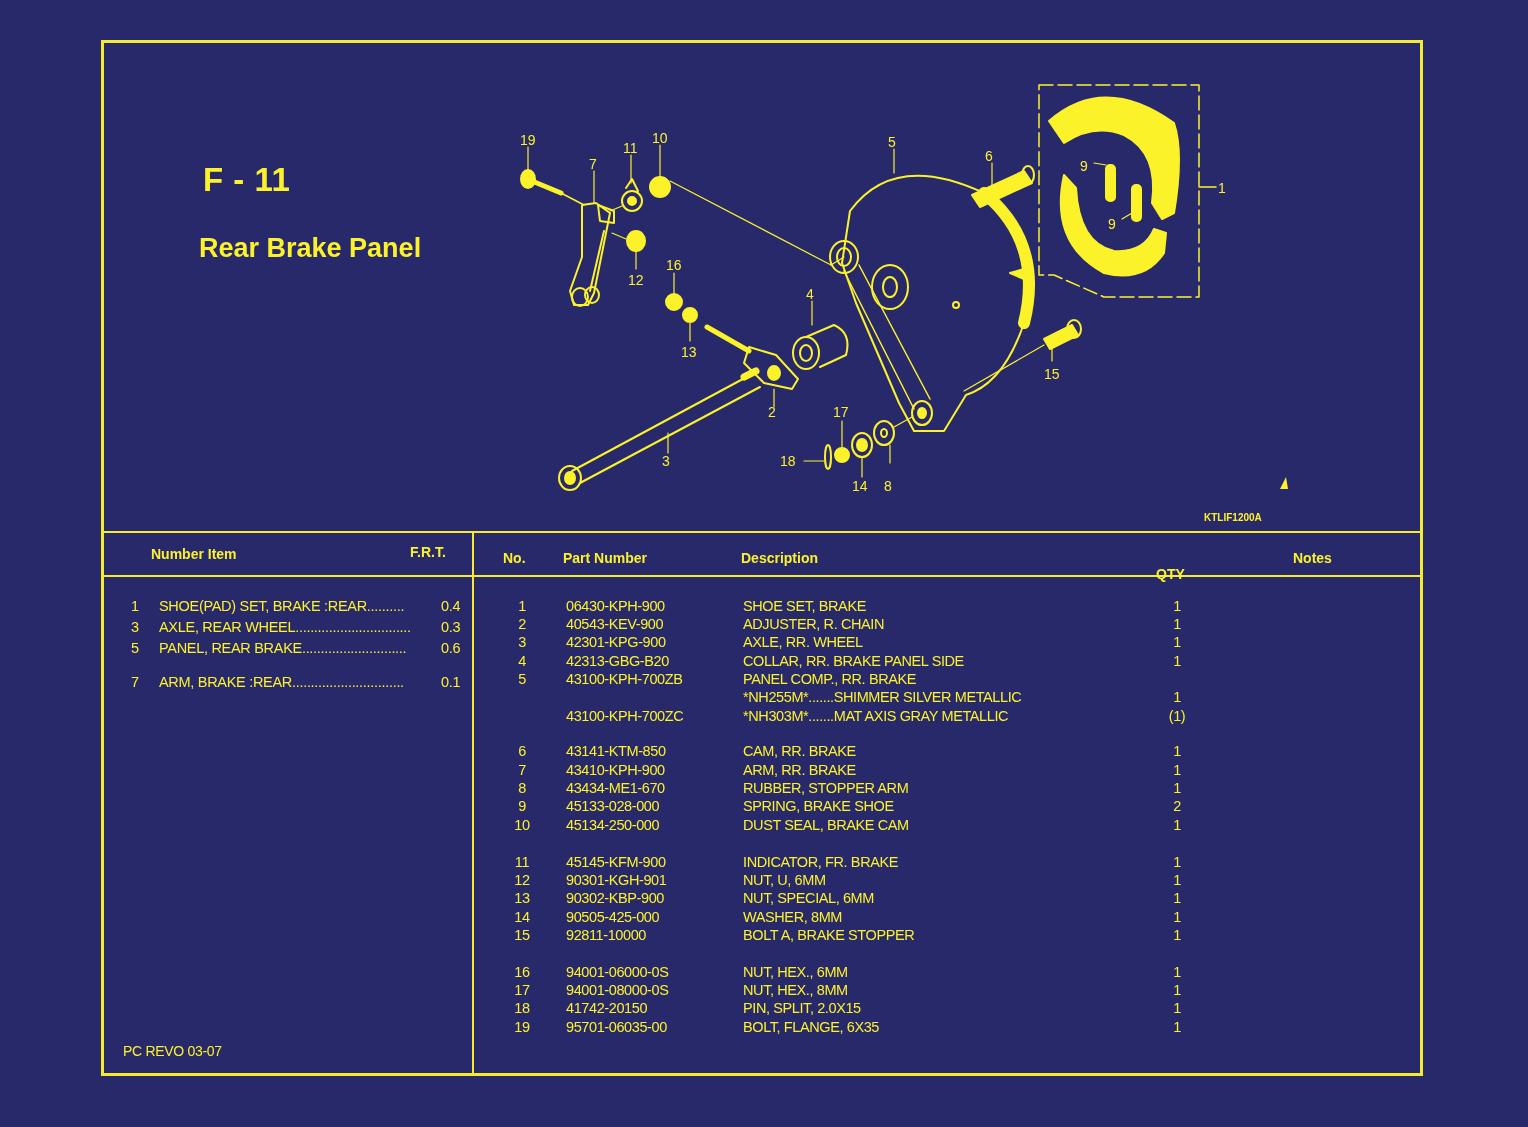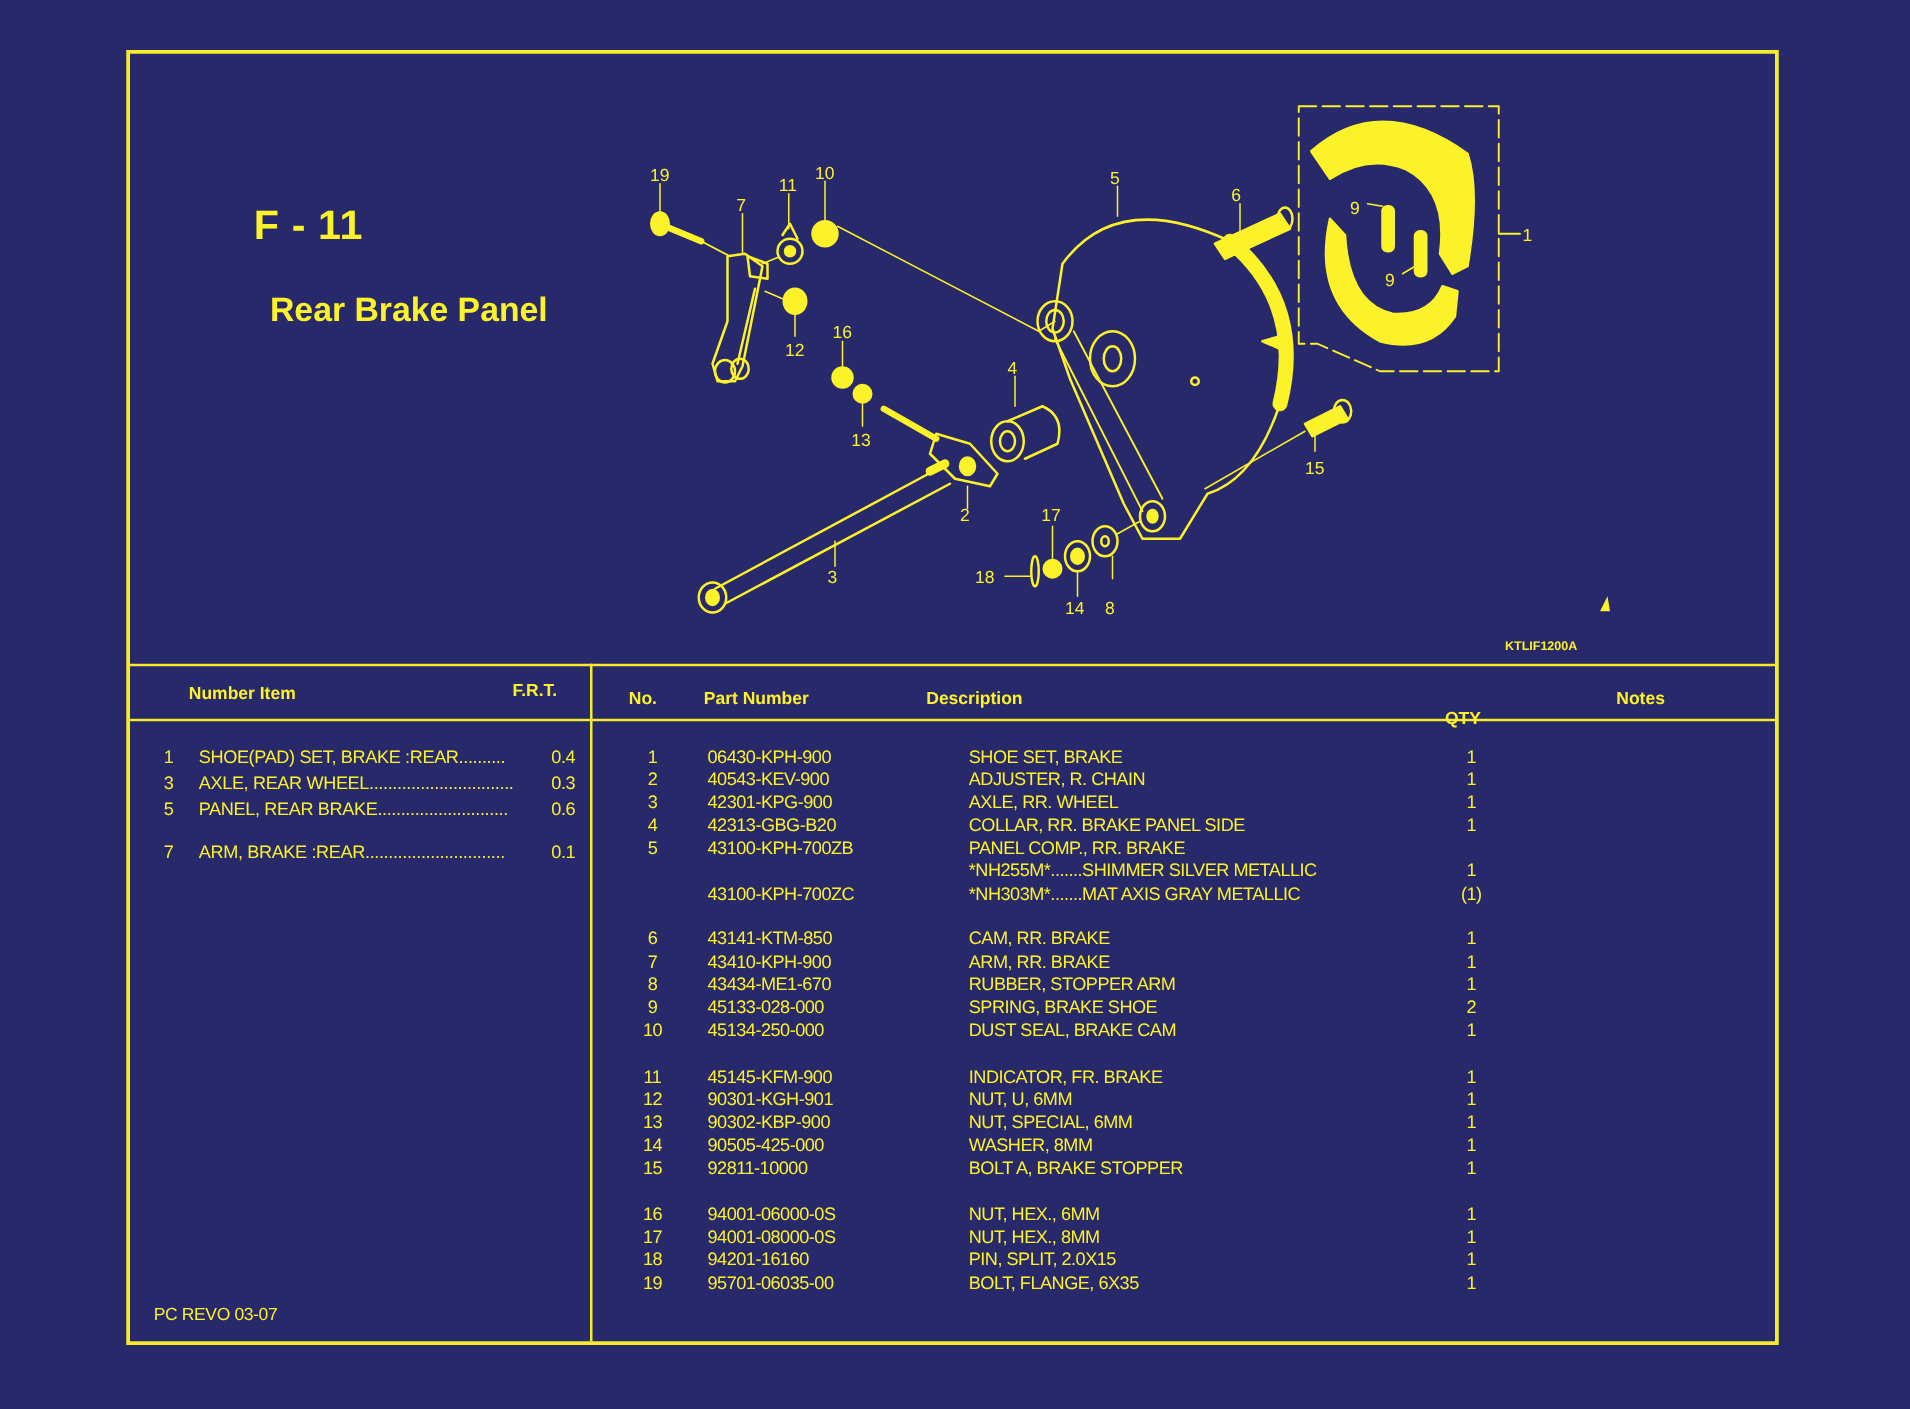--- a/index.html
+++ b/index.html
@@ -17,37 +17,37 @@
     border: 3px solid #f4ec2c;
     box-sizing: content-box;
   }
   .hline { position: absolute; left: 0; right: 0; height: 2px; background: #f4ec2c; }
   .vline { position: absolute; width: 2px; background: #f4ec2c; }
   .title-code {
     position: absolute; left: 99px; top: 118px;
     font-size: 33px; font-weight: bold; letter-spacing: 0.5px; text-align: right;
   }
   .title-name {
-    position: absolute; left: 112px; top: 190px;
+    position: absolute; left: 95px; top: 190px;
     font-size: 27px; font-weight: bold;
   }
   .diagram-code {
     position: absolute; left: 1100px; top: 469px;
     font-size: 10px; font-weight: bold;
   }
   svg.diagram { position: absolute; left: 0; top: 0; }
   .hdr { position: absolute; font-size: 14px; font-weight: bold; }
   .svc-row { position: absolute; left: 0; width: 368px; height: 20px; font-size: 14.5px; letter-spacing: -0.3px; }
   .svc-row .n { position: absolute; left: 27px; }
   .svc-row .t { position: absolute; left: 55px; white-space: nowrap; }
   .svc-row .v { position: absolute; left: 337px; }
   .part-row { position: absolute; left: 0; width: 940px; height: 18px; font-size: 14.5px; letter-spacing: -0.4px; white-space: nowrap; }
   .part-row .no { position: absolute; left: 0; width: 90px; text-align: center; }
   .part-row .pn { position: absolute; left: 462px; }
-  .part-row .ds { position: absolute; left: 671px; }
+  .part-row .ds { position: absolute; left: 639px; }
   .part-row .qt { position: absolute; left: 1040px; width: 66px; text-align: center; }
   .footer { position: absolute; left: 19px; top: 1000px; font-size: 14px; font-weight: normal; letter-spacing: -0.3px; }
   .callout { font-family: "Liberation Sans", sans-serif; font-size: 14px; fill: #fcf22a; }
 </style>
 </head>
 <body>
 
 <div class="frame">
 
   <div class="title-code">F - 11</div>
@@ -359,21 +359,21 @@
         <span class="qt">1</span>
     </div>
     <div class="part-row" style="top:939px;">
       <span class="no" style="left:373px">17</span>
         <span class="pn">94001-08000-0S</span>
         <span class="ds">NUT, HEX., 8MM</span>
         <span class="qt">1</span>
     </div>
     <div class="part-row" style="top:957px;">
       <span class="no" style="left:373px">18</span>
-        <span class="pn">94201-16160</span>
+        <span class="pn">41742-20150</span>
         <span class="ds">PIN, SPLIT, 2.0X15</span>
         <span class="qt">1</span>
     </div>
     <div class="part-row" style="top:976px;">
       <span class="no" style="left:373px">19</span>
         <span class="pn">95701-06035-00</span>
         <span class="ds">BOLT, FLANGE, 6X35</span>
         <span class="qt">1</span>
     </div>
   </div>

